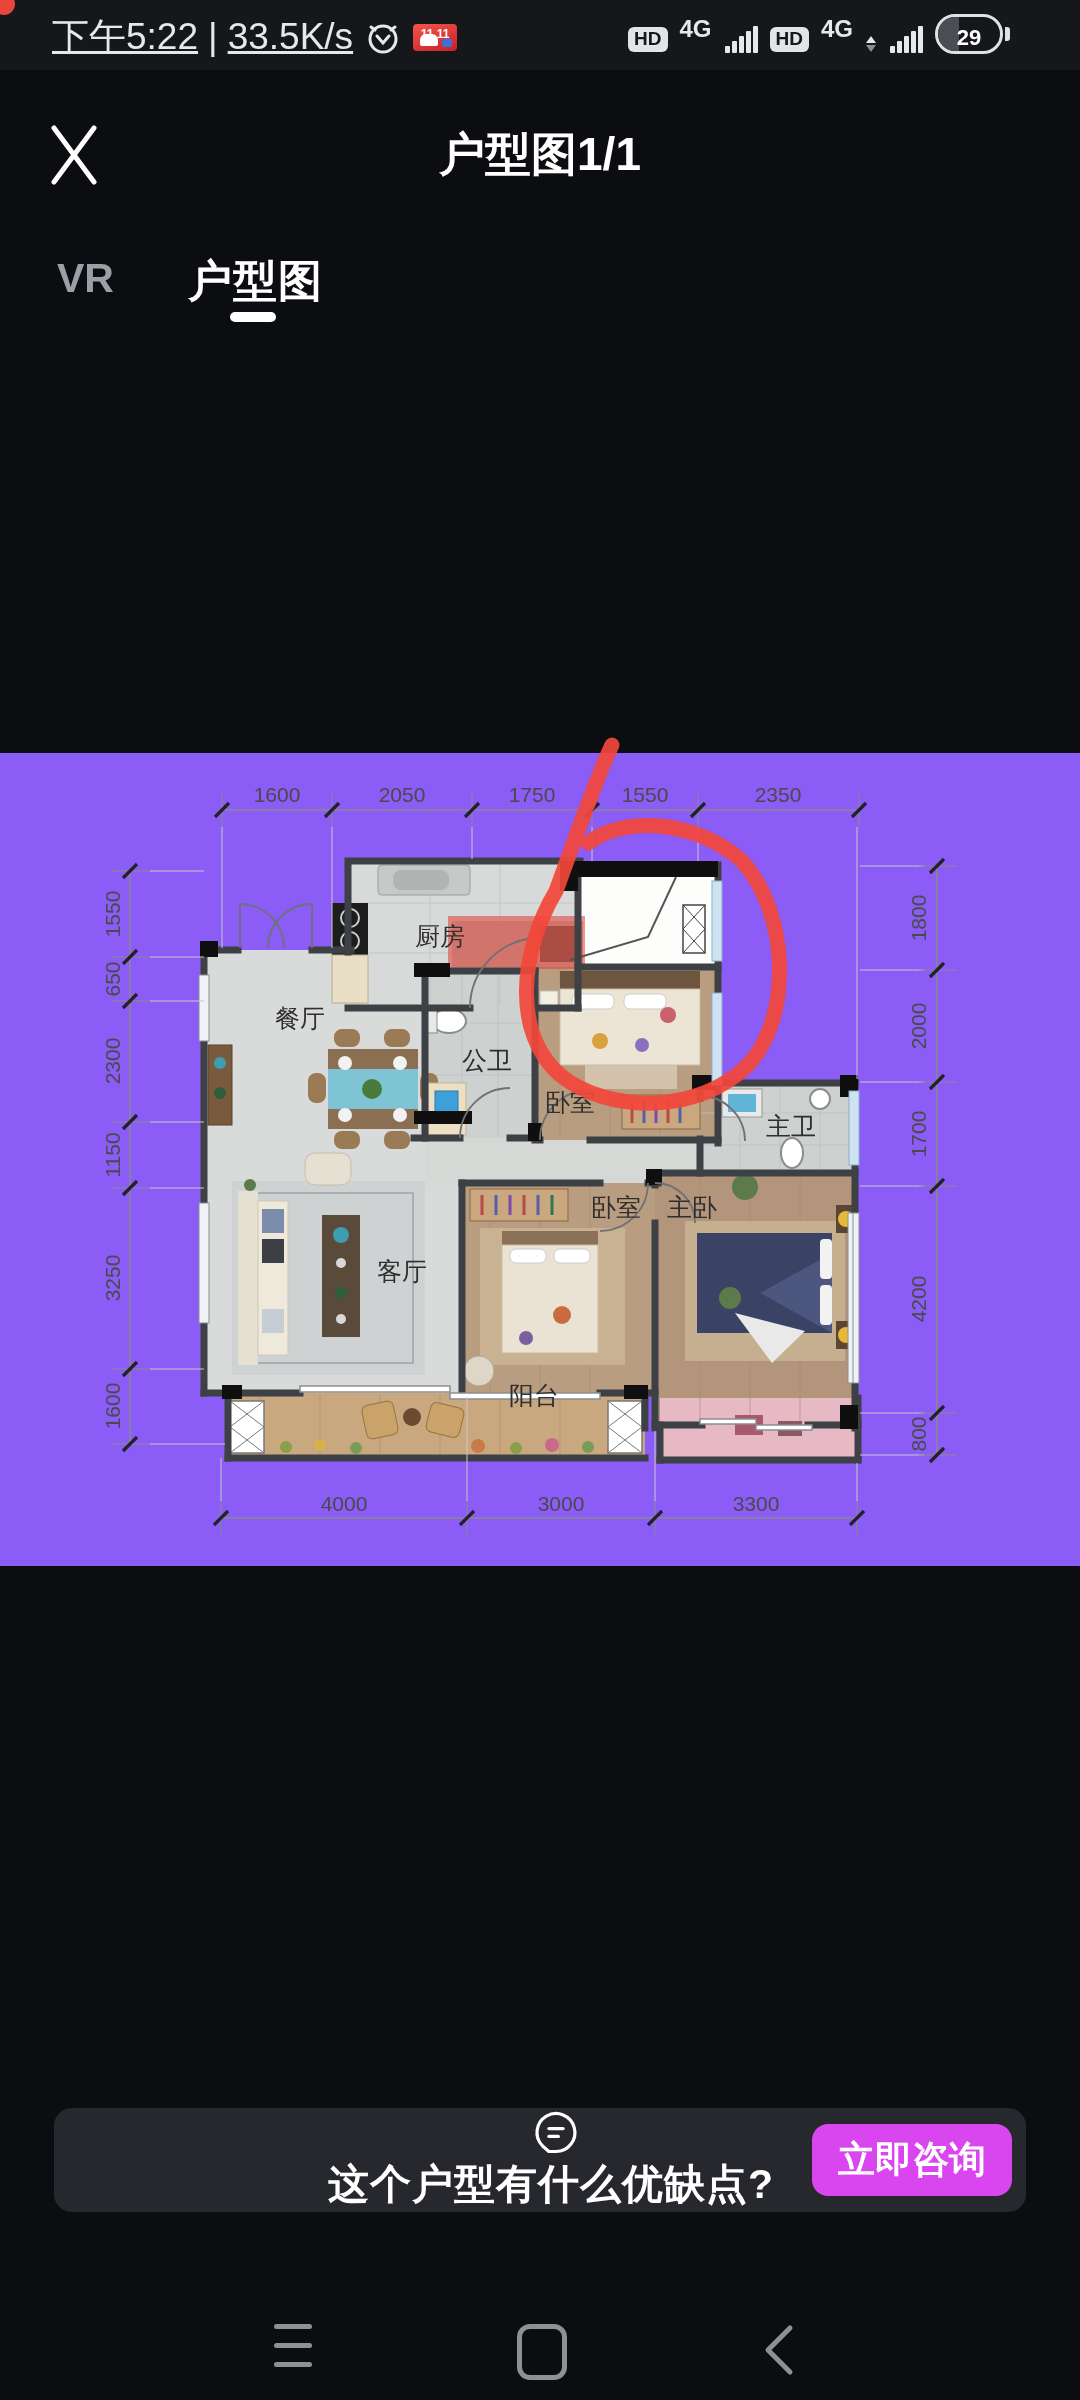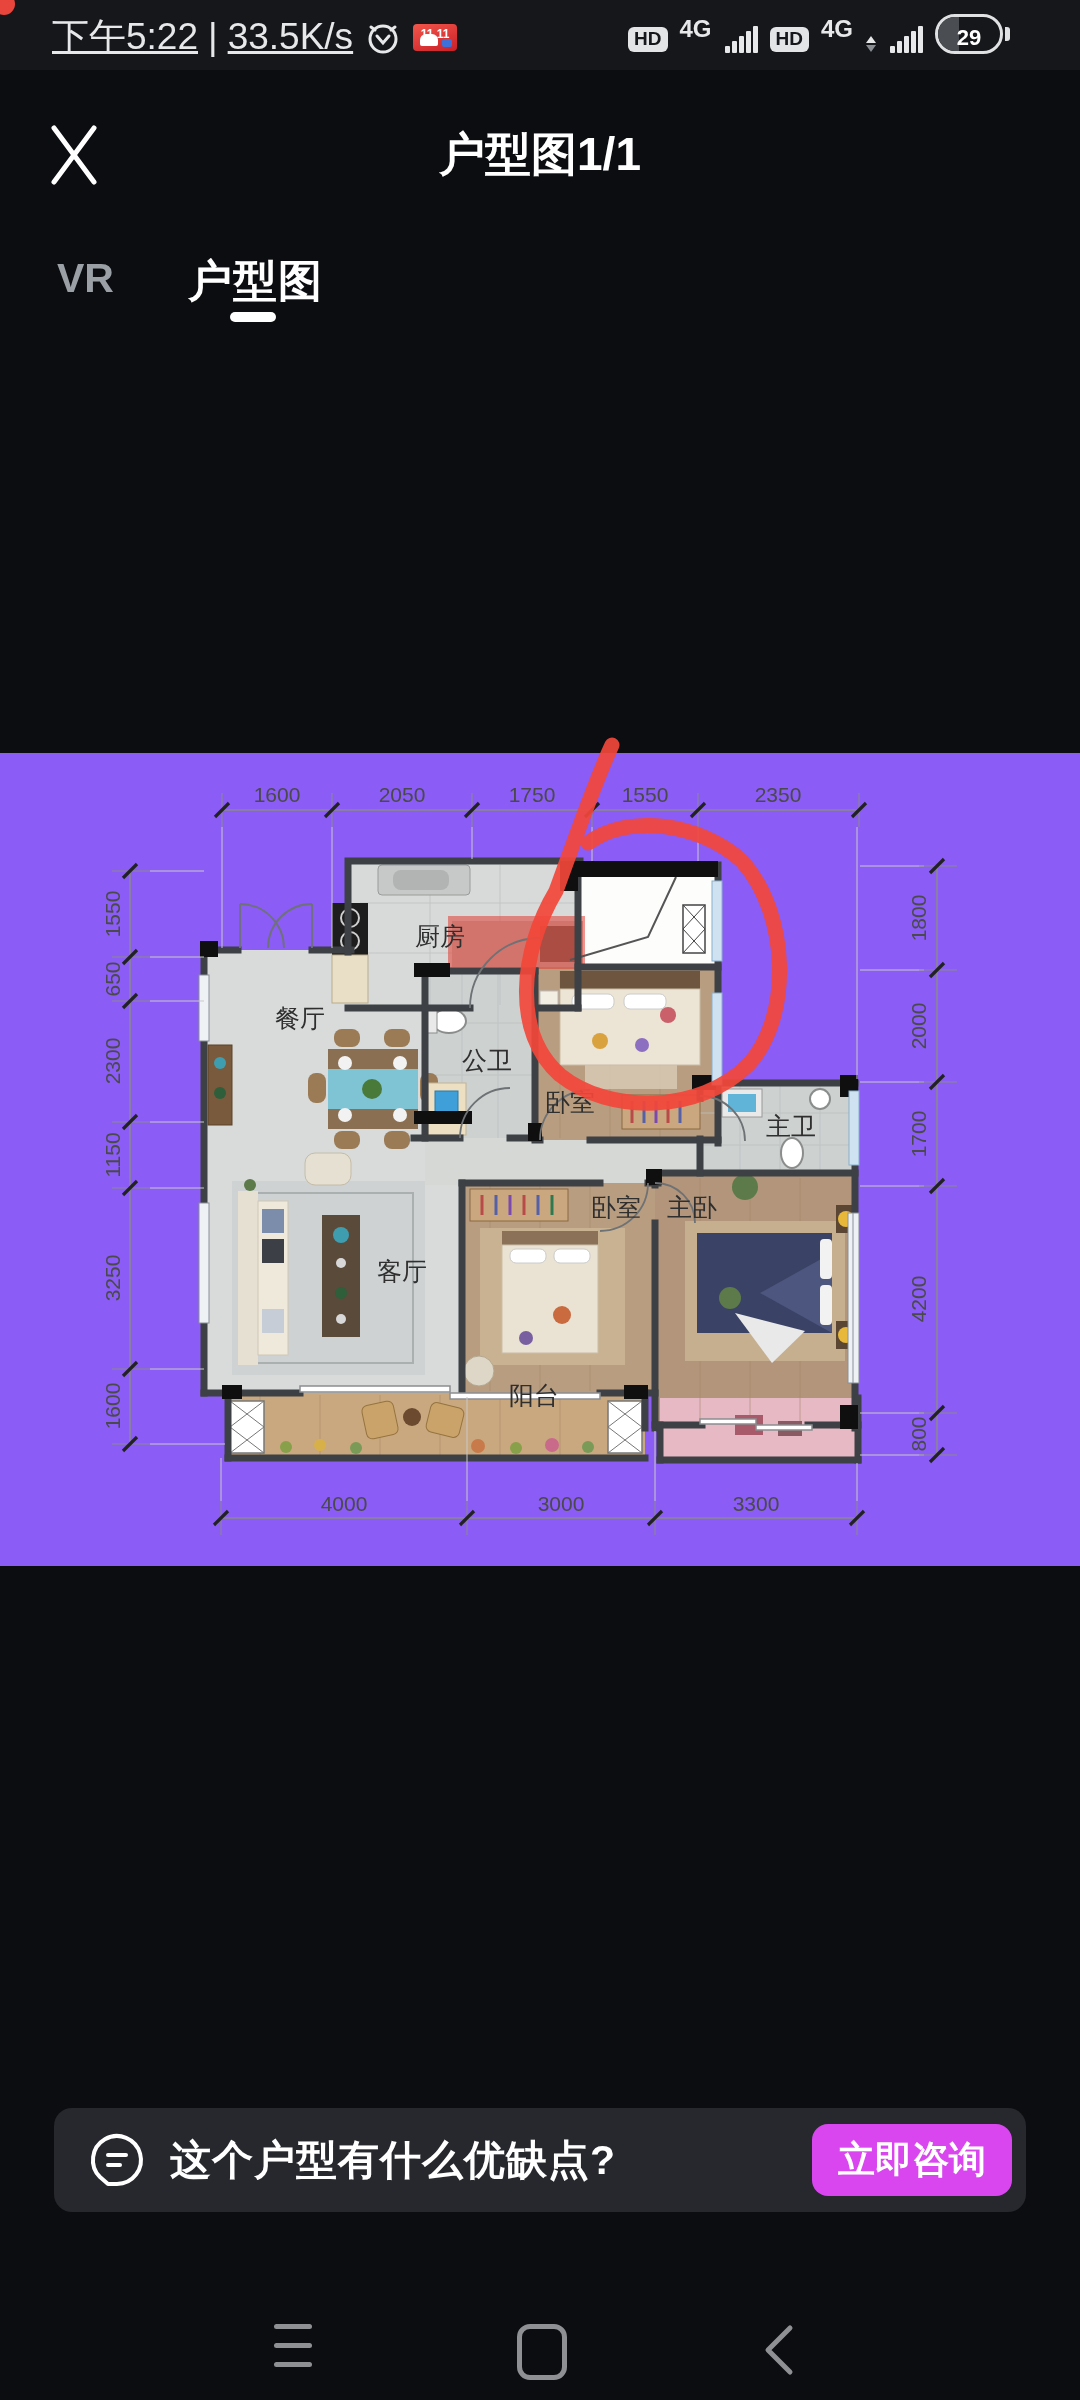--- a/index.html
+++ b/index.html
@@ -37,21 +37,21 @@
   #page-title{left:0;right:0;top:24px;text-align:center;font-size:46px;font-weight:700;color:#fff;}
   
   #tab-vr{left:57px;top:255px;font-size:41px;color:#9aa0a6;font-weight:700;}
   #tab-plan{left:188px;top:252px;font-size:44px;color:#ffffff;font-weight:700;letter-spacing:1px;}
   #tab-underline{left:230px;top:312px;width:46px;height:10px;border-radius:5px;background:#fff;}
   
   #photo{left:0;top:753px;width:1080px;height:813px;background:#8b5cf6;}
   #photo svg{overflow:visible;display:block;}
   
   #consult{left:54px;top:2108px;width:972px;height:104px;background:#26282d;border-radius:18px;
-           display:flex;align-items:center;}
+           display:flex;align-items:center;flex-direction:column;}
   #consult-q{font-size:41px;font-weight:700;color:#fff;margin-left:22px;letter-spacing:1px;}
   #cta{position:absolute;right:14px;top:16px;width:200px;height:72px;border-radius:16px;border:none;
        background:#d946ef;color:#fff;font-size:37px;font-weight:700;
        font-family:"Liberation Sans","DejaVu Sans",sans-serif;display:flex;align-items:center;justify-content:center;}
   
   #navbar{left:0;top:2300px;width:1080px;height:100px;}
   .navic{position:absolute;top:24px;}
   #nav-menu{left:274px;display:flex;flex-direction:column;gap:14px;}
   #nav-menu i{width:38px;height:5px;background:#8e9094;border-radius:3px;display:block;}
   #nav-home{left:517px;width:40px;height:46px;border:5px solid #8e9094;border-radius:13px;}

